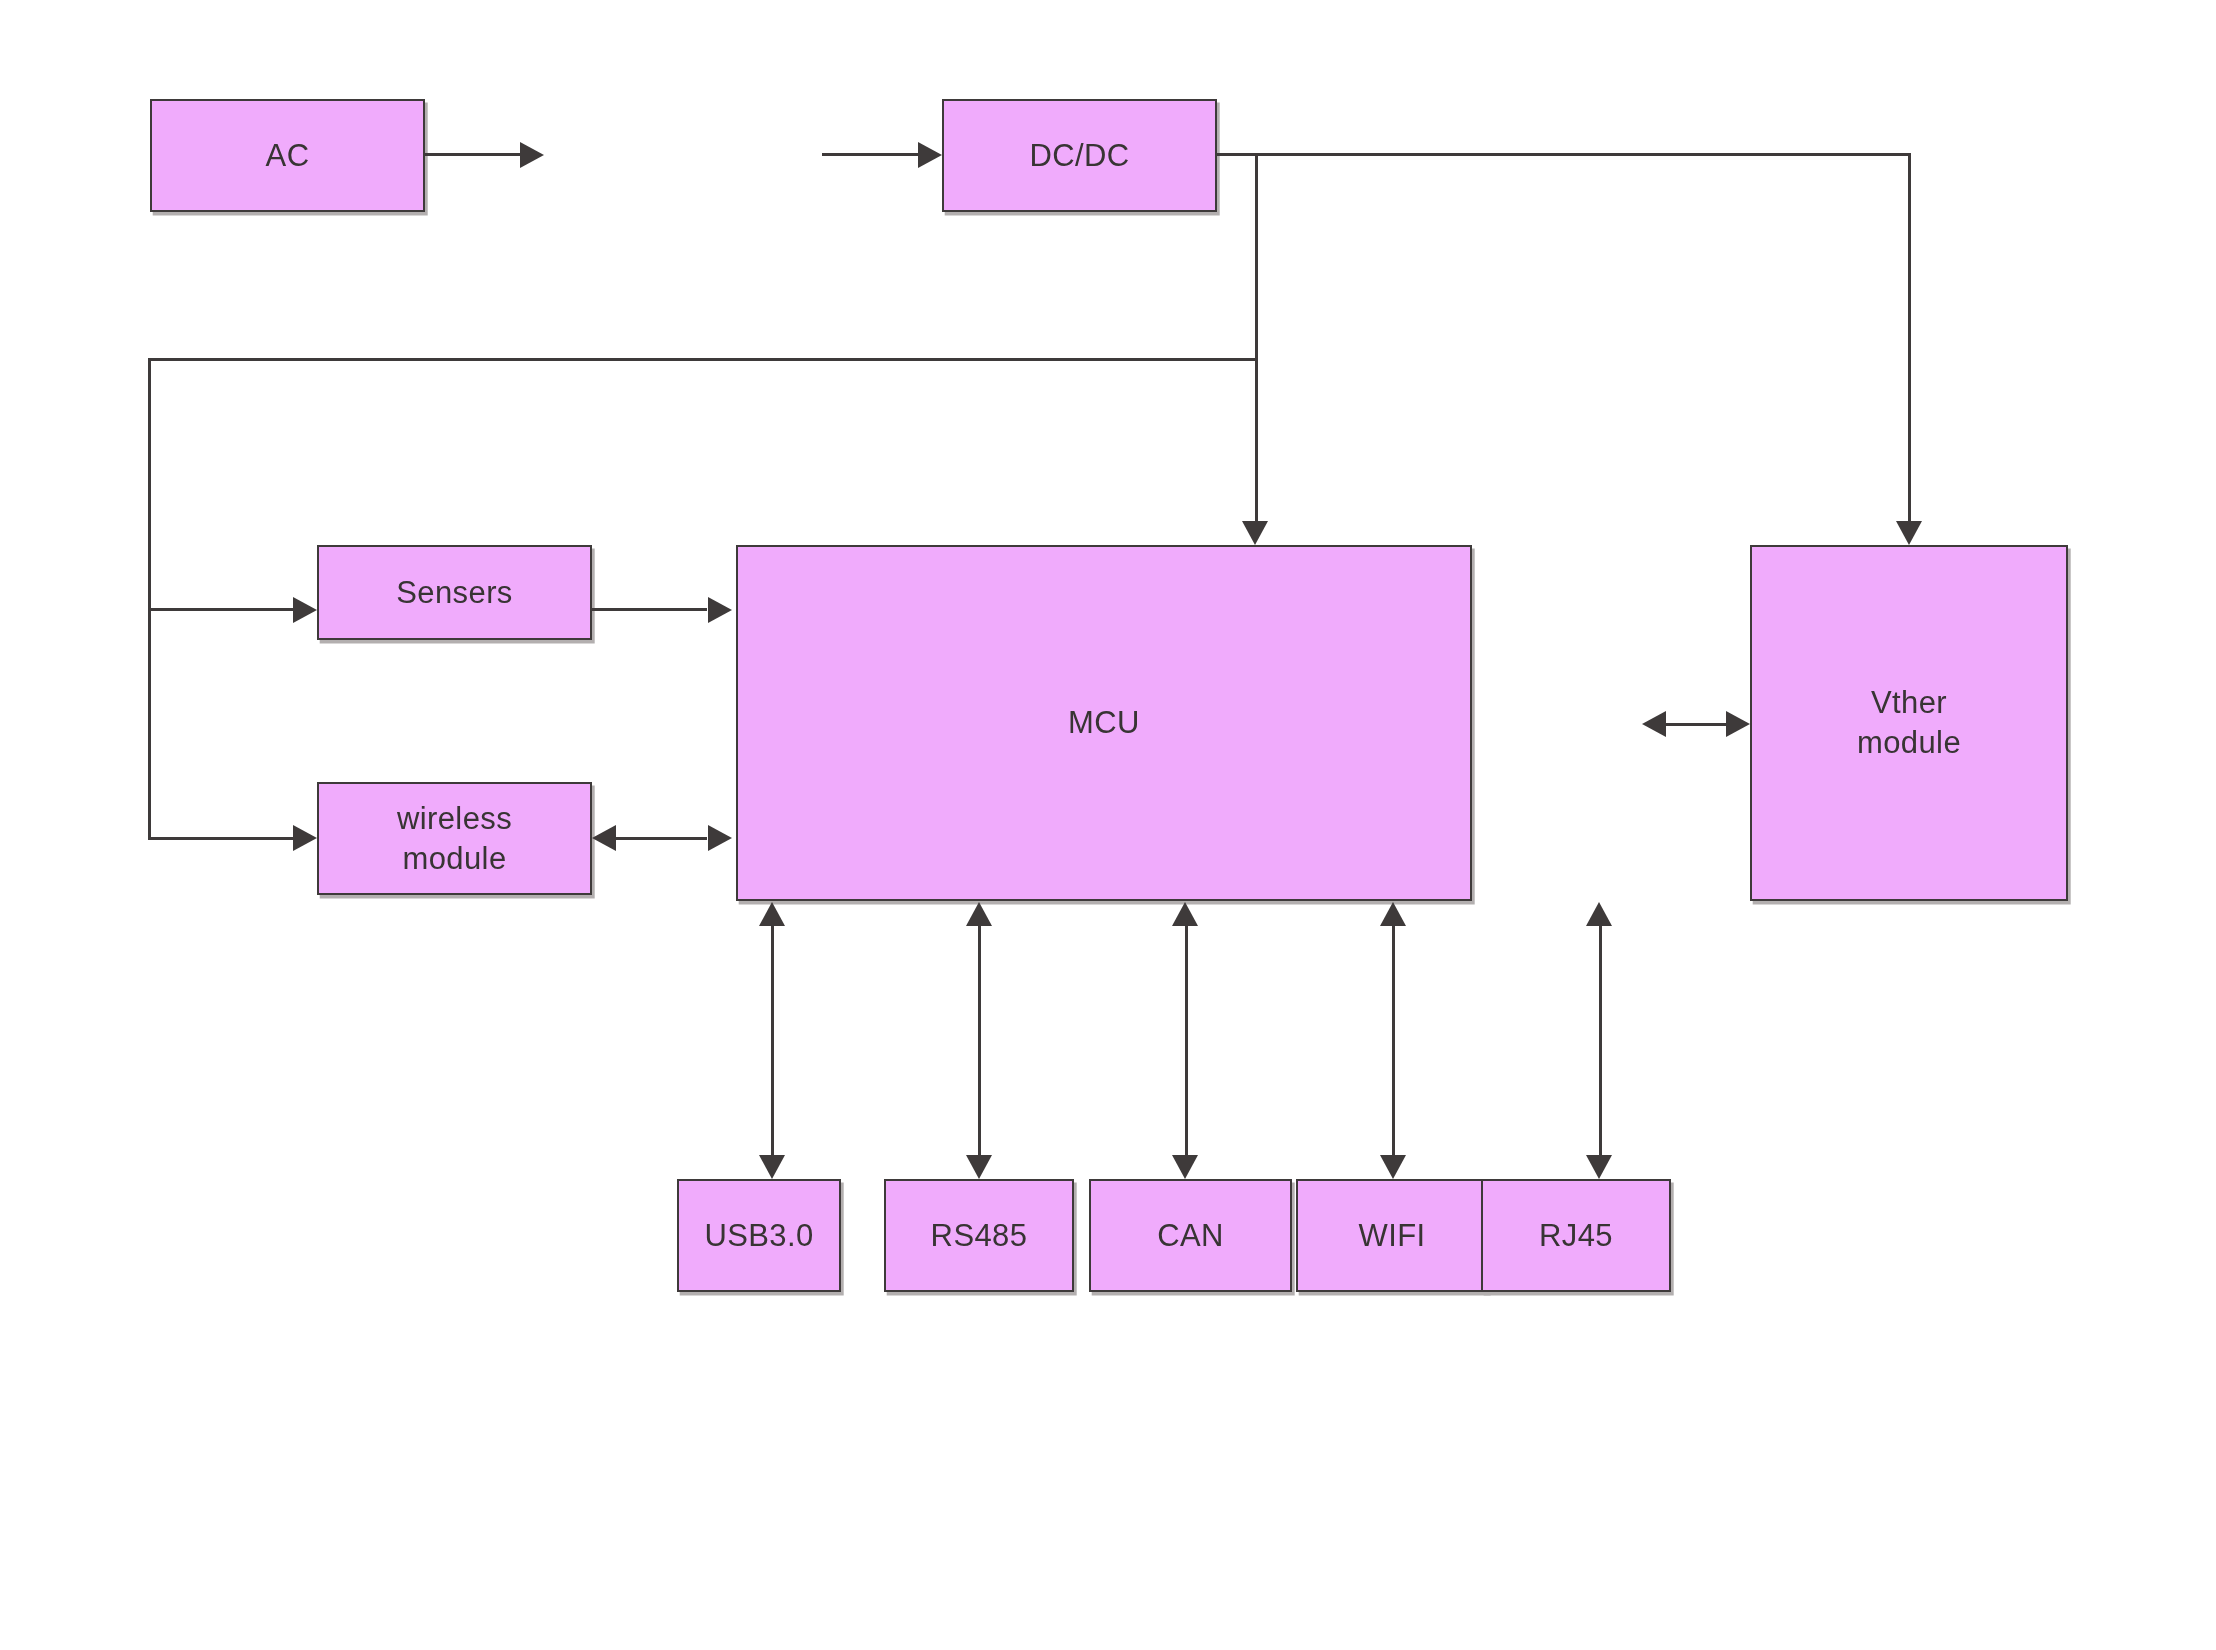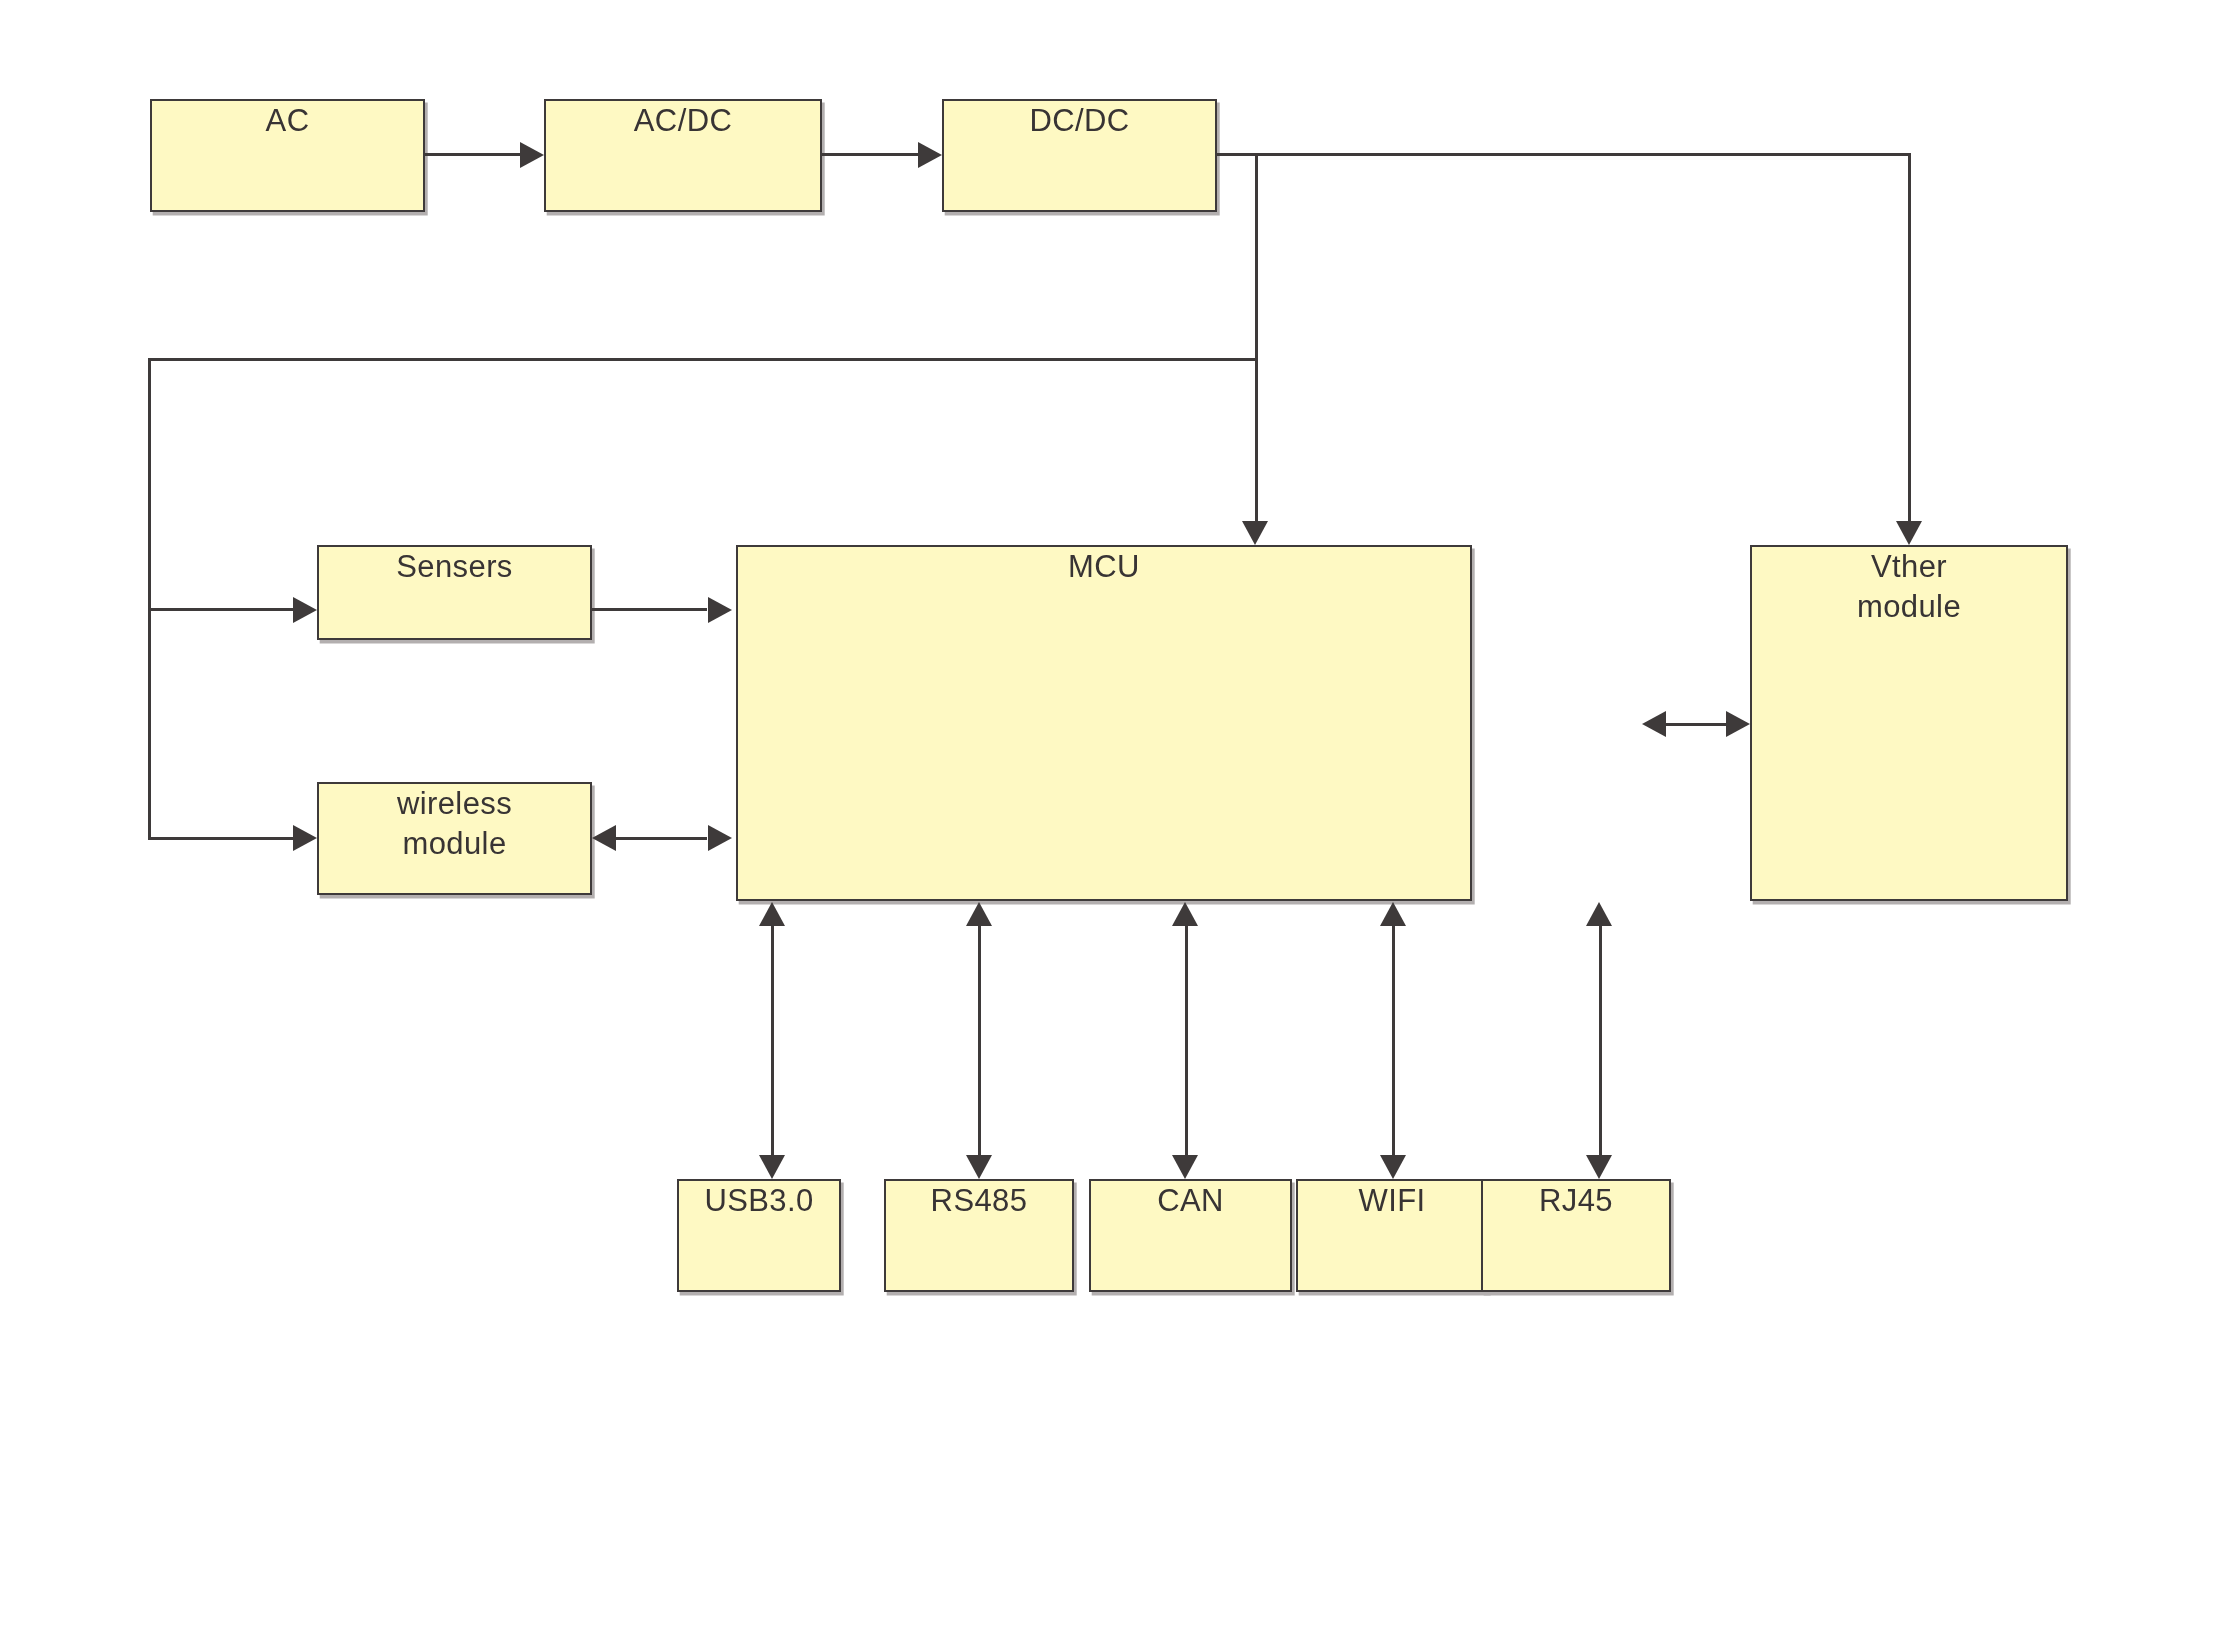--- a/index.html
+++ b/index.html
@@ -4,22 +4,22 @@
 <style>
   :root{
     --line:#3e3a3a;
     --text:#383434;
     --bg:#ffffff;
     --shadow:#b3afaf;
   }
   html,body{margin:0;padding:0;background:var(--bg);}
   #canvas{position:relative;width:2217px;height:1651px;background:var(--bg);overflow:hidden;
           font-family:"Liberation Sans", sans-serif;}
-  .box{position:absolute;box-sizing:border-box;border:2.7px solid var(--line);background:#fef9c3;
-       display:flex;align-items:flex-start;justify-content:center;
+  .box{position:absolute;box-sizing:border-box;border:2.7px solid var(--line);background:#f0abfc;
+       display:flex;align-items:center;justify-content:center;
        box-shadow:2.7px 3.5px 0 var(--shadow);}
   .label{font-size:31px;line-height:1.28;color:var(--text);text-align:center;white-space:pre-line;
          letter-spacing:0.4px;}
   .hl{position:absolute;height:2.7px;background:var(--line);}
   .vl{position:absolute;width:2.7px;background:var(--line);}
   .ar{position:absolute;width:0;height:0;border-top:13.3px solid transparent;
       border-bottom:13.3px solid transparent;border-left:24px solid var(--line);}
   .al{position:absolute;width:0;height:0;border-top:13.3px solid transparent;
       border-bottom:13.3px solid transparent;border-right:24px solid var(--line);}
   .ad{position:absolute;width:0;height:0;border-left:13.3px solid transparent;
@@ -27,23 +27,20 @@
   .au{position:absolute;width:0;height:0;border-left:13.3px solid transparent;
       border-right:13.3px solid transparent;border-bottom:24px solid var(--line);}
 </style>
 </head>
 <body>
 
 <div id="canvas">
 
   <div class="box" style="left:150px;top:99px;width:275px;height:113px">
     <span class="label">AC</span>
-  </div>
-  <div class="box" style="left:544px;top:99px;width:278px;height:113px">
-    <span class="label">AC/DC</span>
   </div>
   <div class="box" style="left:942px;top:99px;width:275px;height:113px">
     <span class="label">DC/DC</span>
   </div>
 
   <div class="box" style="left:317px;top:545px;width:275px;height:95px">
     <span class="label">Sensers</span>
   </div>
   <div class="box" style="left:317px;top:782px;width:275px;height:113px">
     <span class="label">wireless

